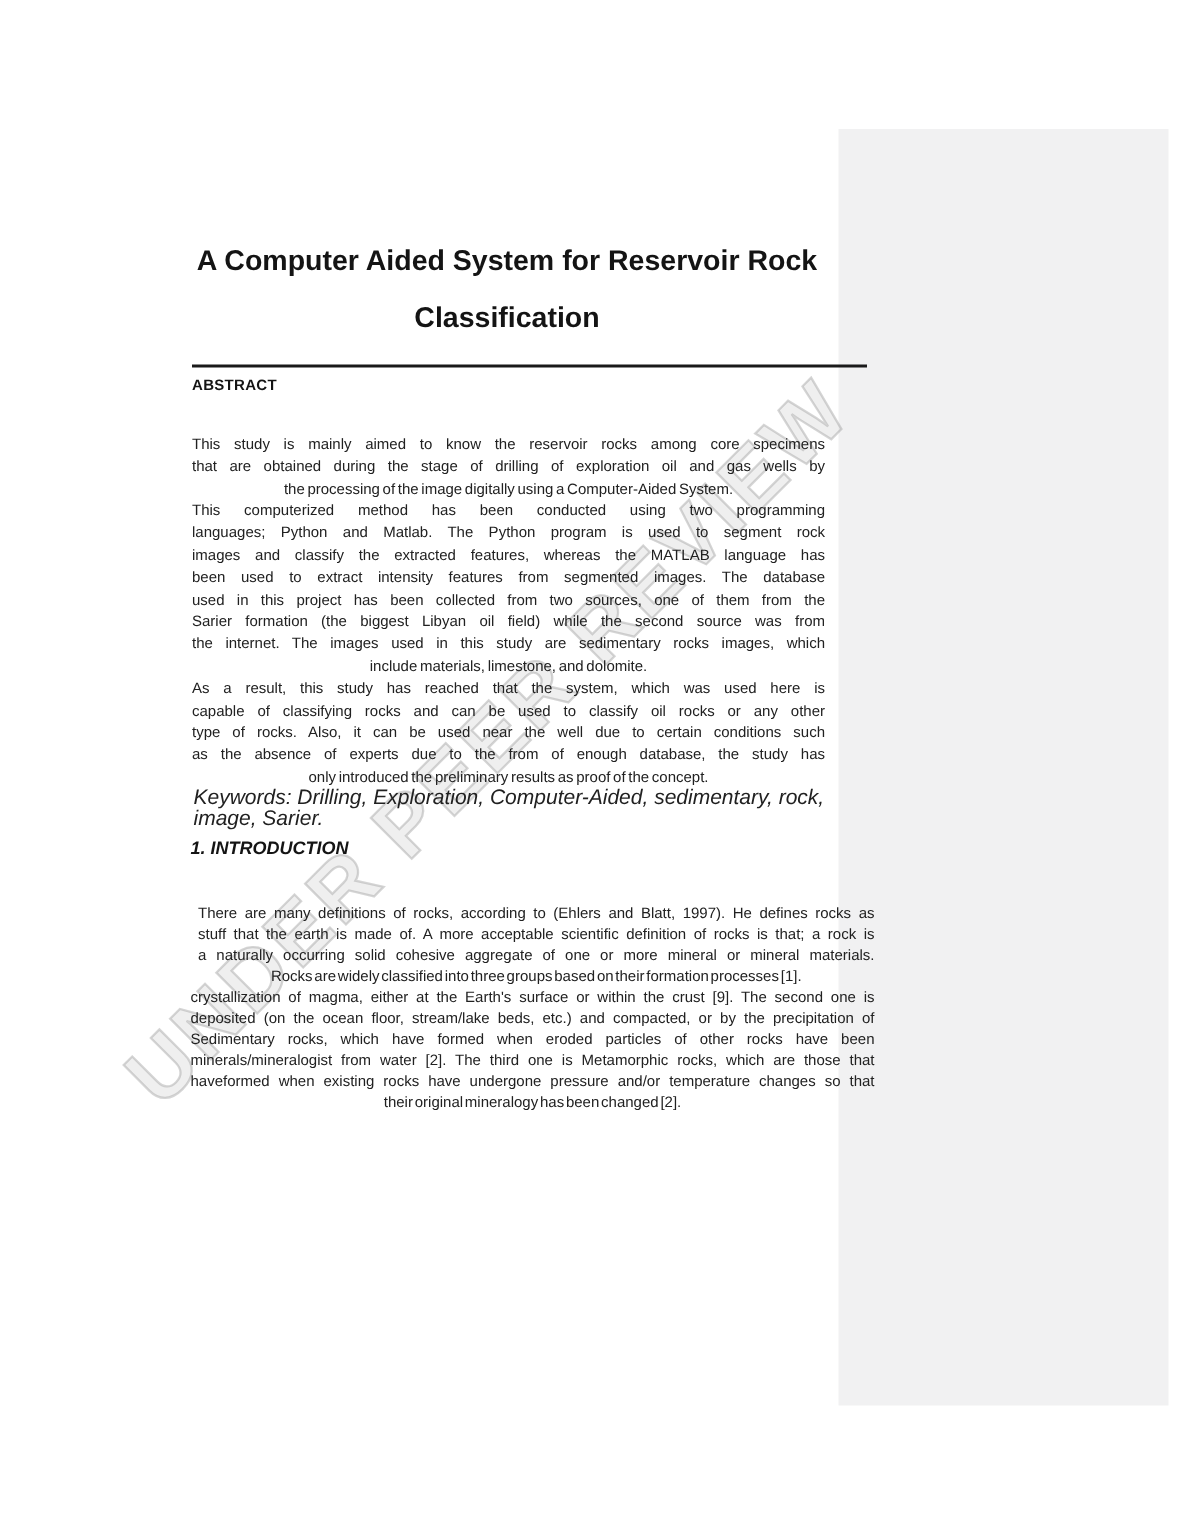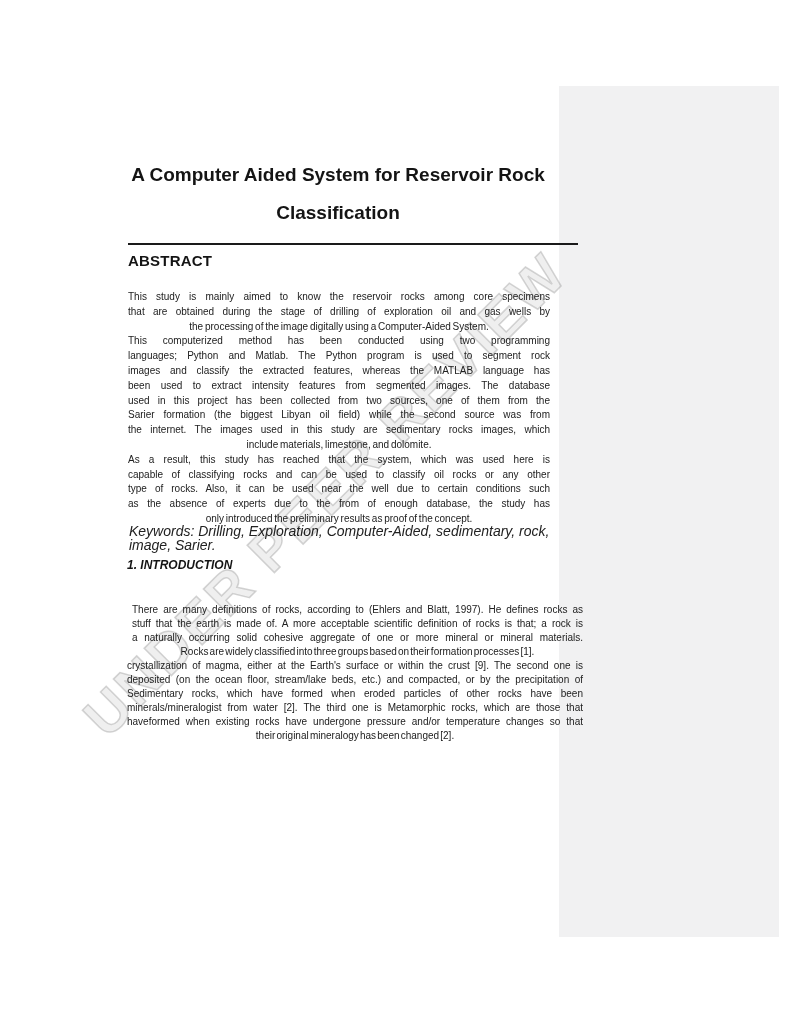--- a/index.html
+++ b/index.html
@@ -51,21 +51,21 @@
   .rule {
     position: absolute;
     left: 128px; top: 243px;
     width: 450px; height: 2px;
     background: #1a1a1a;
   }
   .abstract-heading {
     position: absolute;
     left: 128px; top: 252px;
     margin: 0;
-    font-size: 15px;
+    font-size: 10px;
     font-weight: bold;
     color: #141414;
     letter-spacing: 0.2px;
   }
   .abstract-body {
     position: absolute;
     left: 128px; top: 290px;
     width: 422px;
     font-size: 10px;
     line-height: 14.8px;

